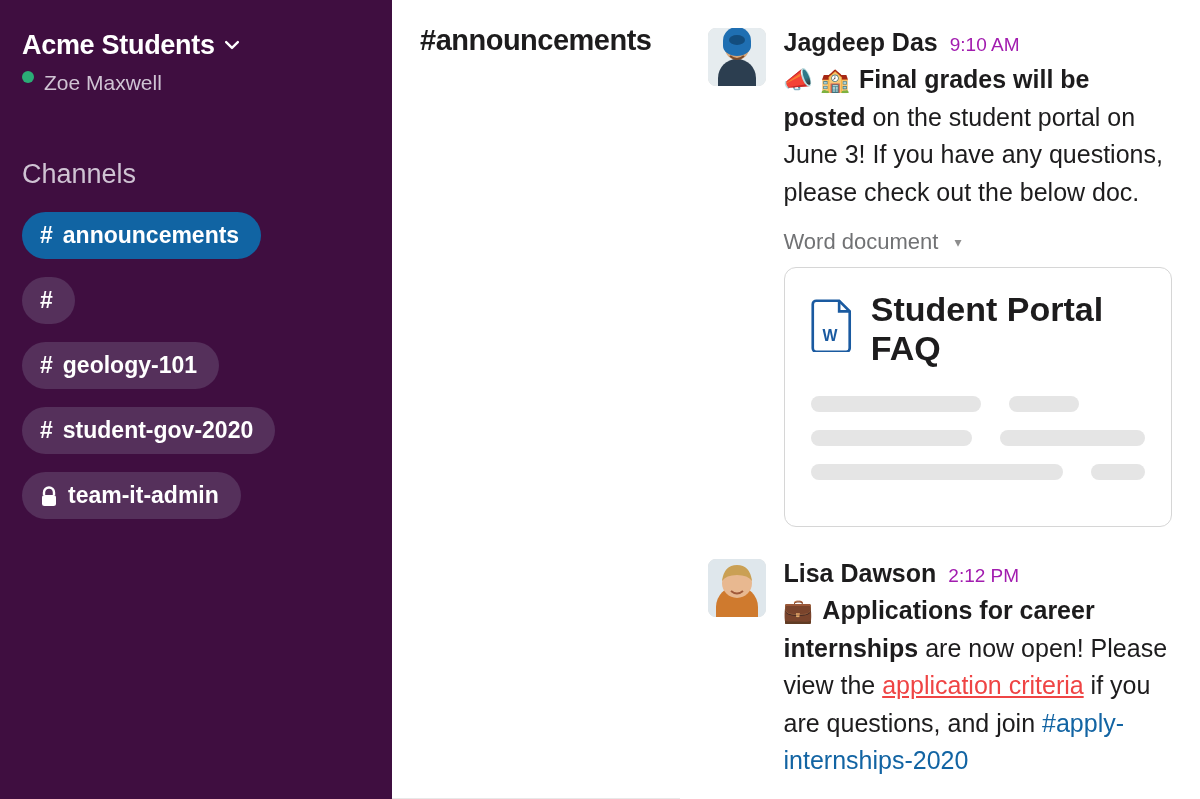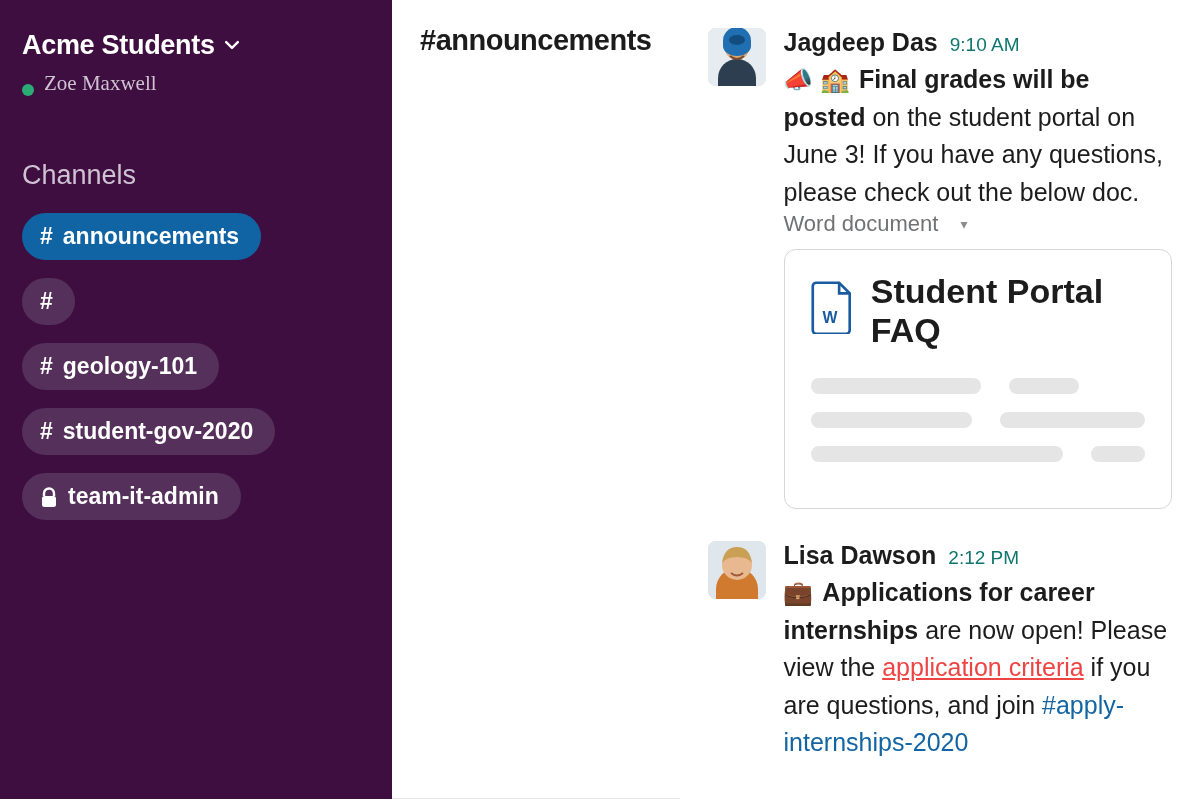--- a/index.html
+++ b/index.html
@@ -34,24 +34,23 @@
     font-size: 27px;
     letter-spacing: -0.3px;
   }
   .workspace-chevron {
     color: #fff;
     font-size: 16px;
     margin-top: 2px;
   }
   .presence-row {
     display: flex;
-    align-items: flex-end;
+    align-items: flex-start;
     gap: 10px;
     margin-top: 10px;
-    font-family: Liberation Serif, serif;
   }
   .presence-dot {
     width: 12px; height: 12px;
     border-radius: 50%;
     background: #2bac76;
   }
   .presence-name {
     color: #cfc3d3;
     font-size: 21px;
     font-weight: 400;
@@ -132,41 +131,42 @@
     gap: 12px;
     margin-bottom: 4px;
   }
   .msg-author {
     font-weight: 900;
     font-size: 25px;
     color: #1d1c1d;
   }
   .msg-time {
     font-size: 19px;
-    color: #0f766e;
+    color: #a21caf;
     font-weight: 400;
   }
   .msg-text {
     font-size: 25px;
     line-height: 1.5;
     color: #1d1c1d;
     font-weight: 400;
   }
   .msg-text b { font-weight: 800; }
   .msg-text .emoji { font-size: 24px; margin-right: 2px; }
   .msg-text a.link { color: #ef4444; text-decoration: underline; cursor: pointer; }
   .msg-text .channel-mention { color: #1264a3; cursor: pointer; }
 
   
   .attachment-label {
+    margin-top: 18px;
     color: #717274;
     font-size: 22px;
     display: inline-flex;
     align-items: center;
-    gap: 22px;
+    gap: 16px;
     cursor: pointer;
   }
   .attachment-caret {
     font-size: 14px;
     color: #8d8d8d;
   }
   .attachment-card {
     margin-top: 12px;
     border: 1px solid #d6d6d6;
     border-radius: 12px;

